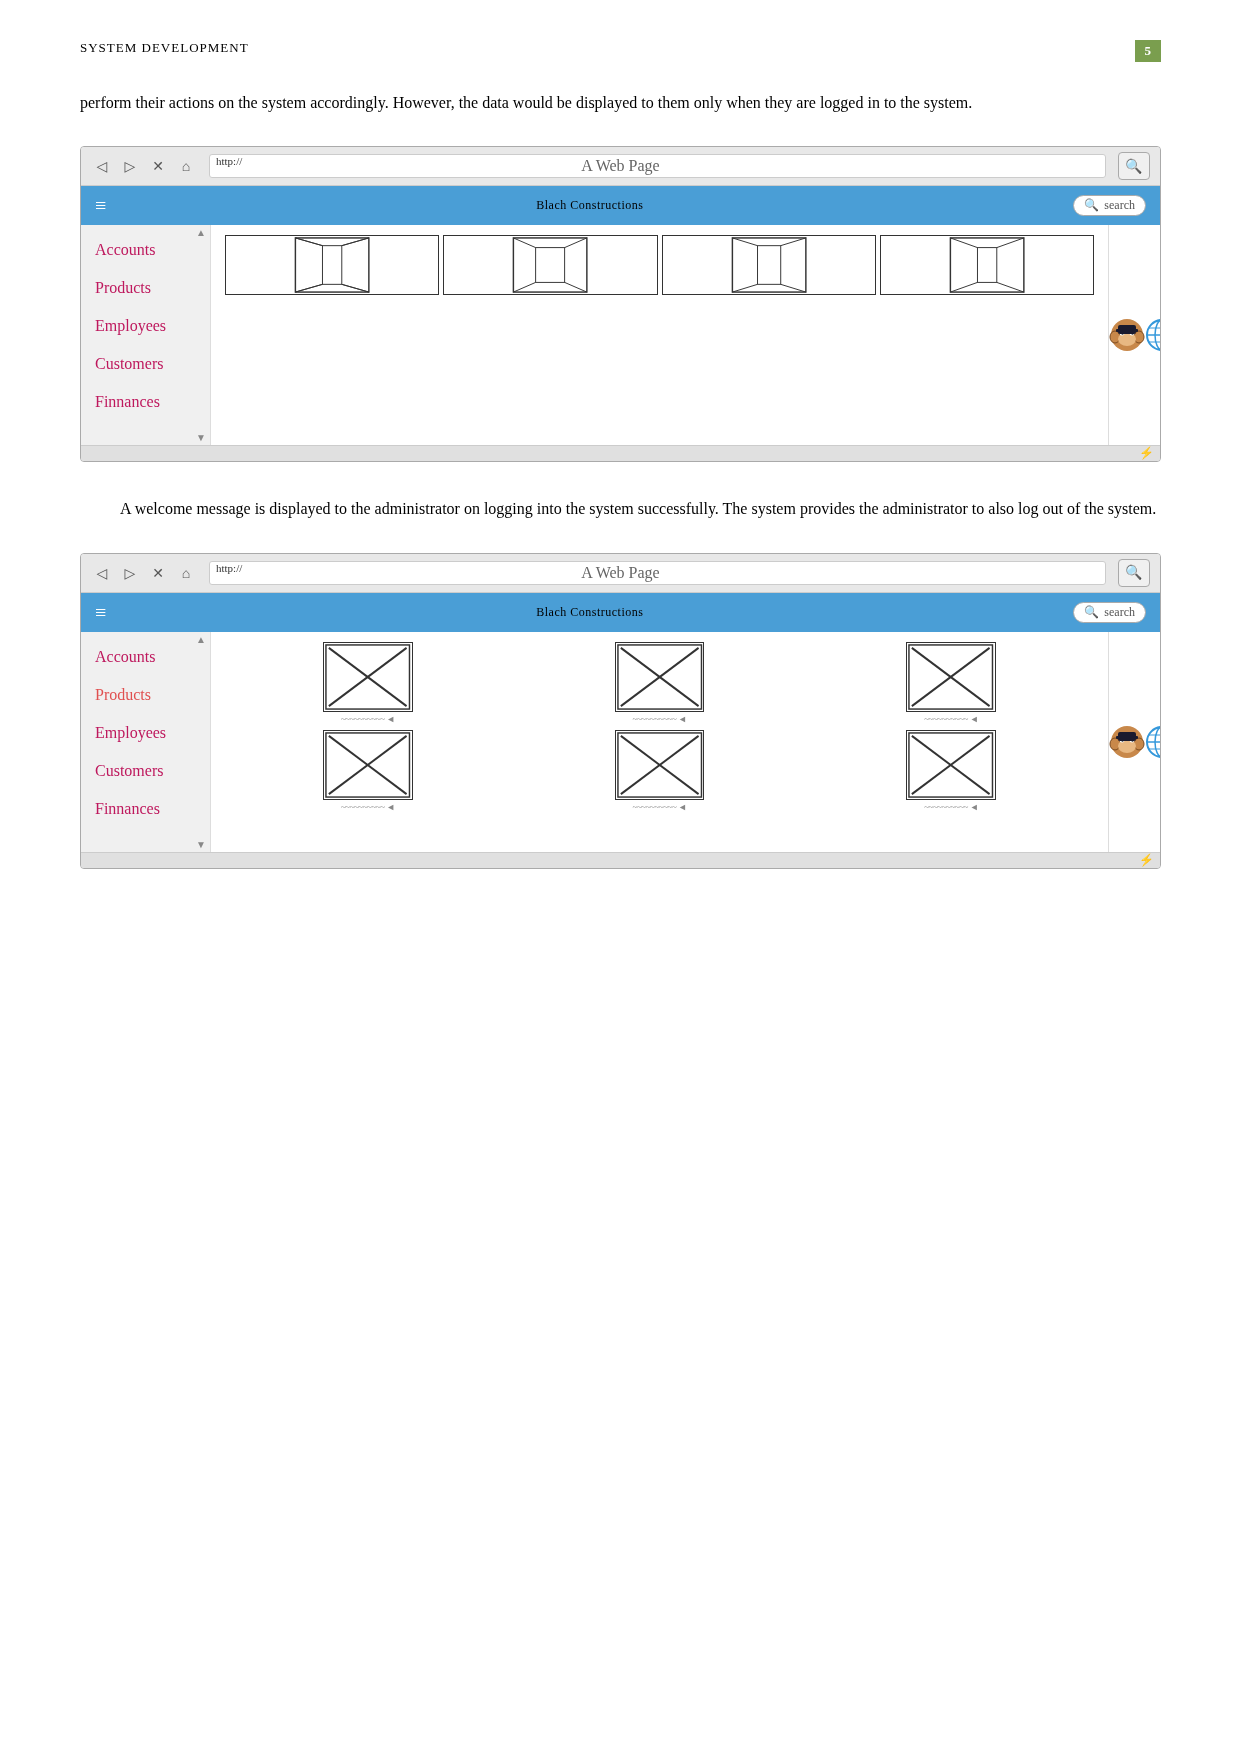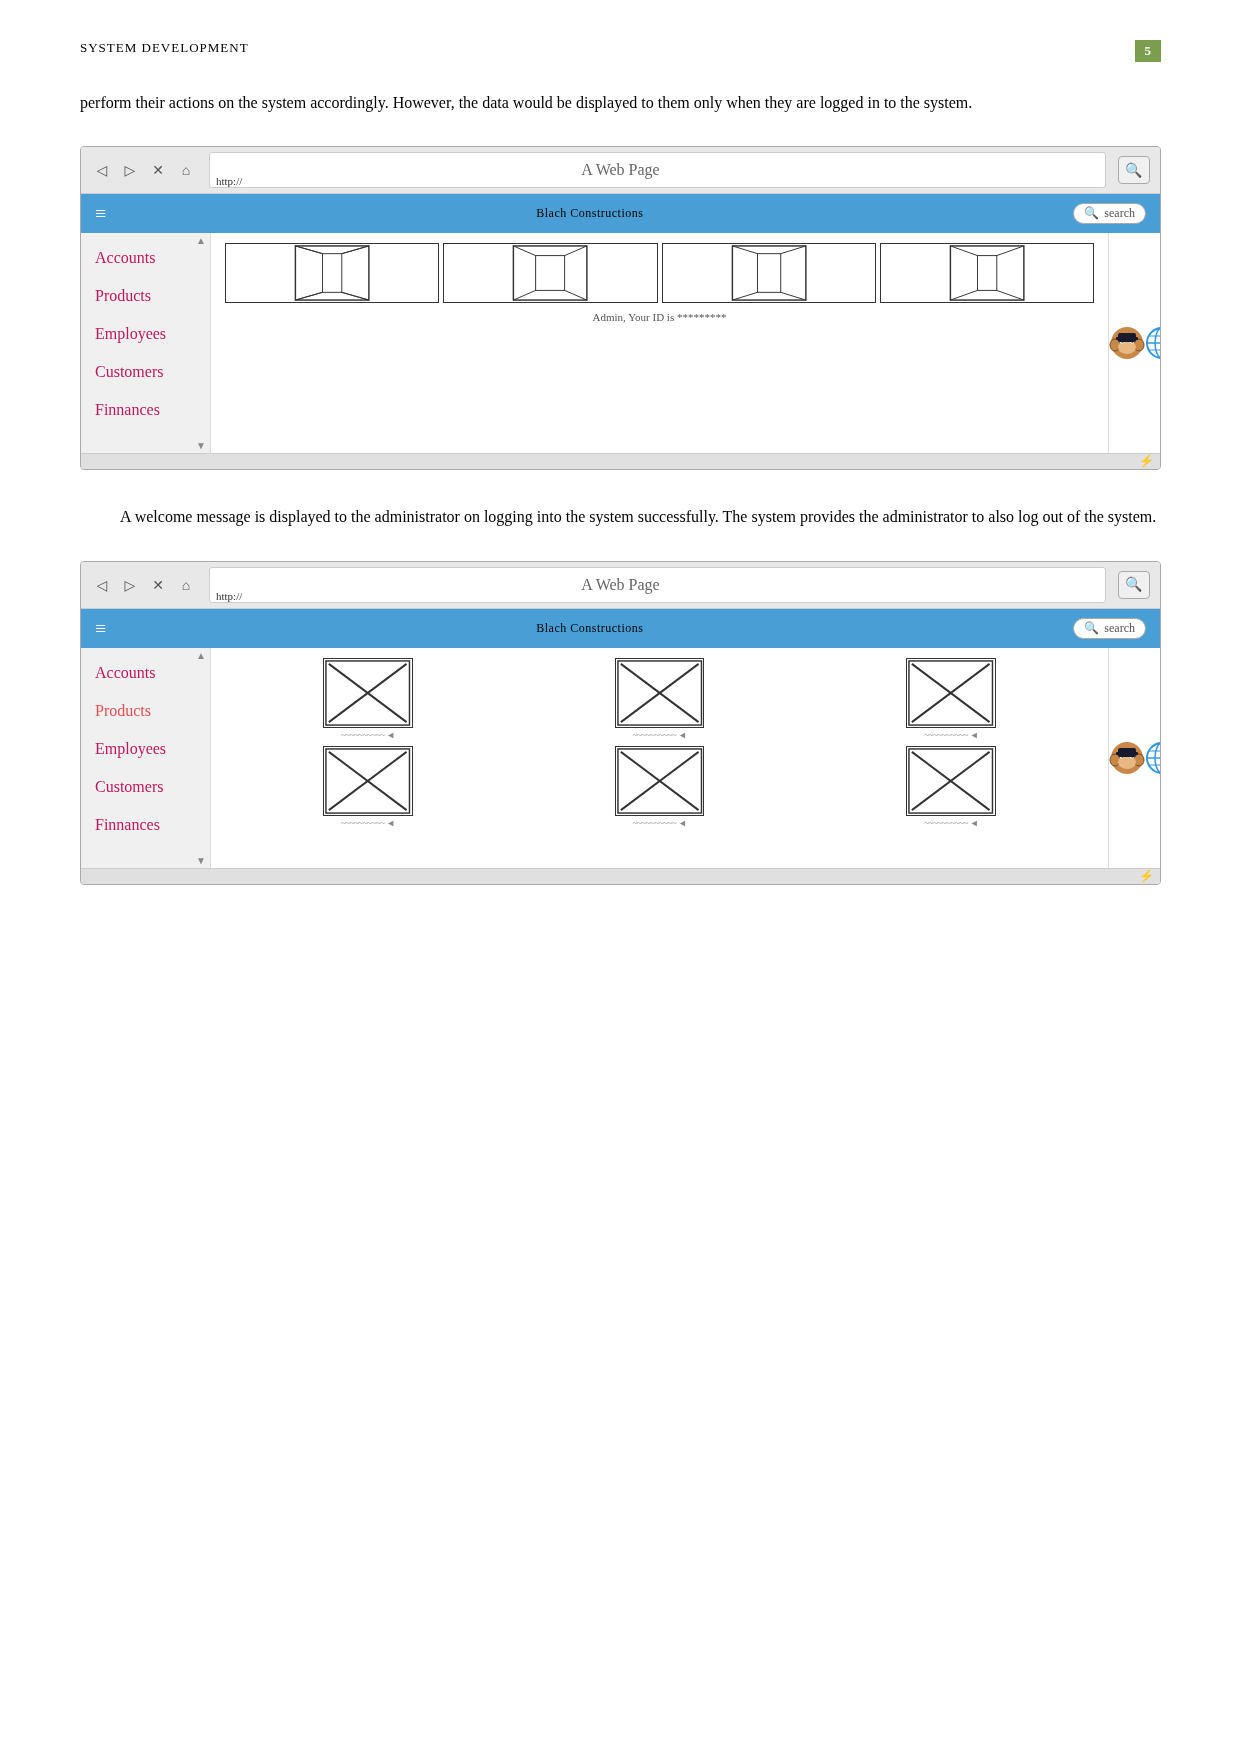--- a/index.html
+++ b/index.html
@@ -75,28 +75,28 @@
       justify-content: center;
       font-size: 14px;
       color: #555;
       cursor: pointer;
       background: none;
       border: none;
     }
     .browser-url {
       flex: 1;
       margin: 0 6px;
-      height: 36px;
+      height: 24px;
       border: 1px solid #ccc;
       border-radius: 3px;
       background: #fff;
       padding: 0 6px;
       font-size: 11px;
       display: flex;
-      align-items: flex-end;
+      align-items: flex-start;
       color: #333;
     }
     .browser-search-btn {
       width: 32px;
       height: 28px;
       border: 1.5px solid #aaa;
       border-radius: 4px;
       display: flex;
       align-items: center;
       justify-content: center;
@@ -373,21 +373,20 @@
           <svg viewBox="0 0 80 60" xmlns="http://www.w3.org/2000/svg">
             <rect x="2" y="2" width="76" height="56" fill="white" stroke="#333" stroke-width="1.5"></rect>
             <line x1="2" y1="2" x2="30" y2="12" stroke="#333" stroke-width="1"></line>
             <line x1="78" y1="2" x2="50" y2="12" stroke="#333" stroke-width="1"></line>
             <line x1="78" y1="58" x2="50" y2="48" stroke="#333" stroke-width="1"></line>
             <line x1="2" y1="58" x2="30" y2="48" stroke="#333" stroke-width="1"></line>
             <rect x="30" y="12" width="20" height="36" fill="none" stroke="#333" stroke-width="1"></rect>
           </svg>
         </div>
       </div>
-      <div class="welcome-id">Admin, Your ID is *********</div>
     </div>
 
     <div class="site-right-panel">
 
       <div class="right-icon">
         <svg width="36" height="36" viewBox="0 0 36 36" xmlns="http://www.w3.org/2000/svg">
           <circle cx="18" cy="18" r="16" fill="#c8884a"></circle>
 
           <ellipse cx="6" cy="20" rx="5" ry="6" fill="#c8884a" stroke="#7a4a20" stroke-width="1"></ellipse>
           <ellipse cx="30" cy="20" rx="5" ry="6" fill="#c8884a" stroke="#7a4a20" stroke-width="1"></ellipse>

